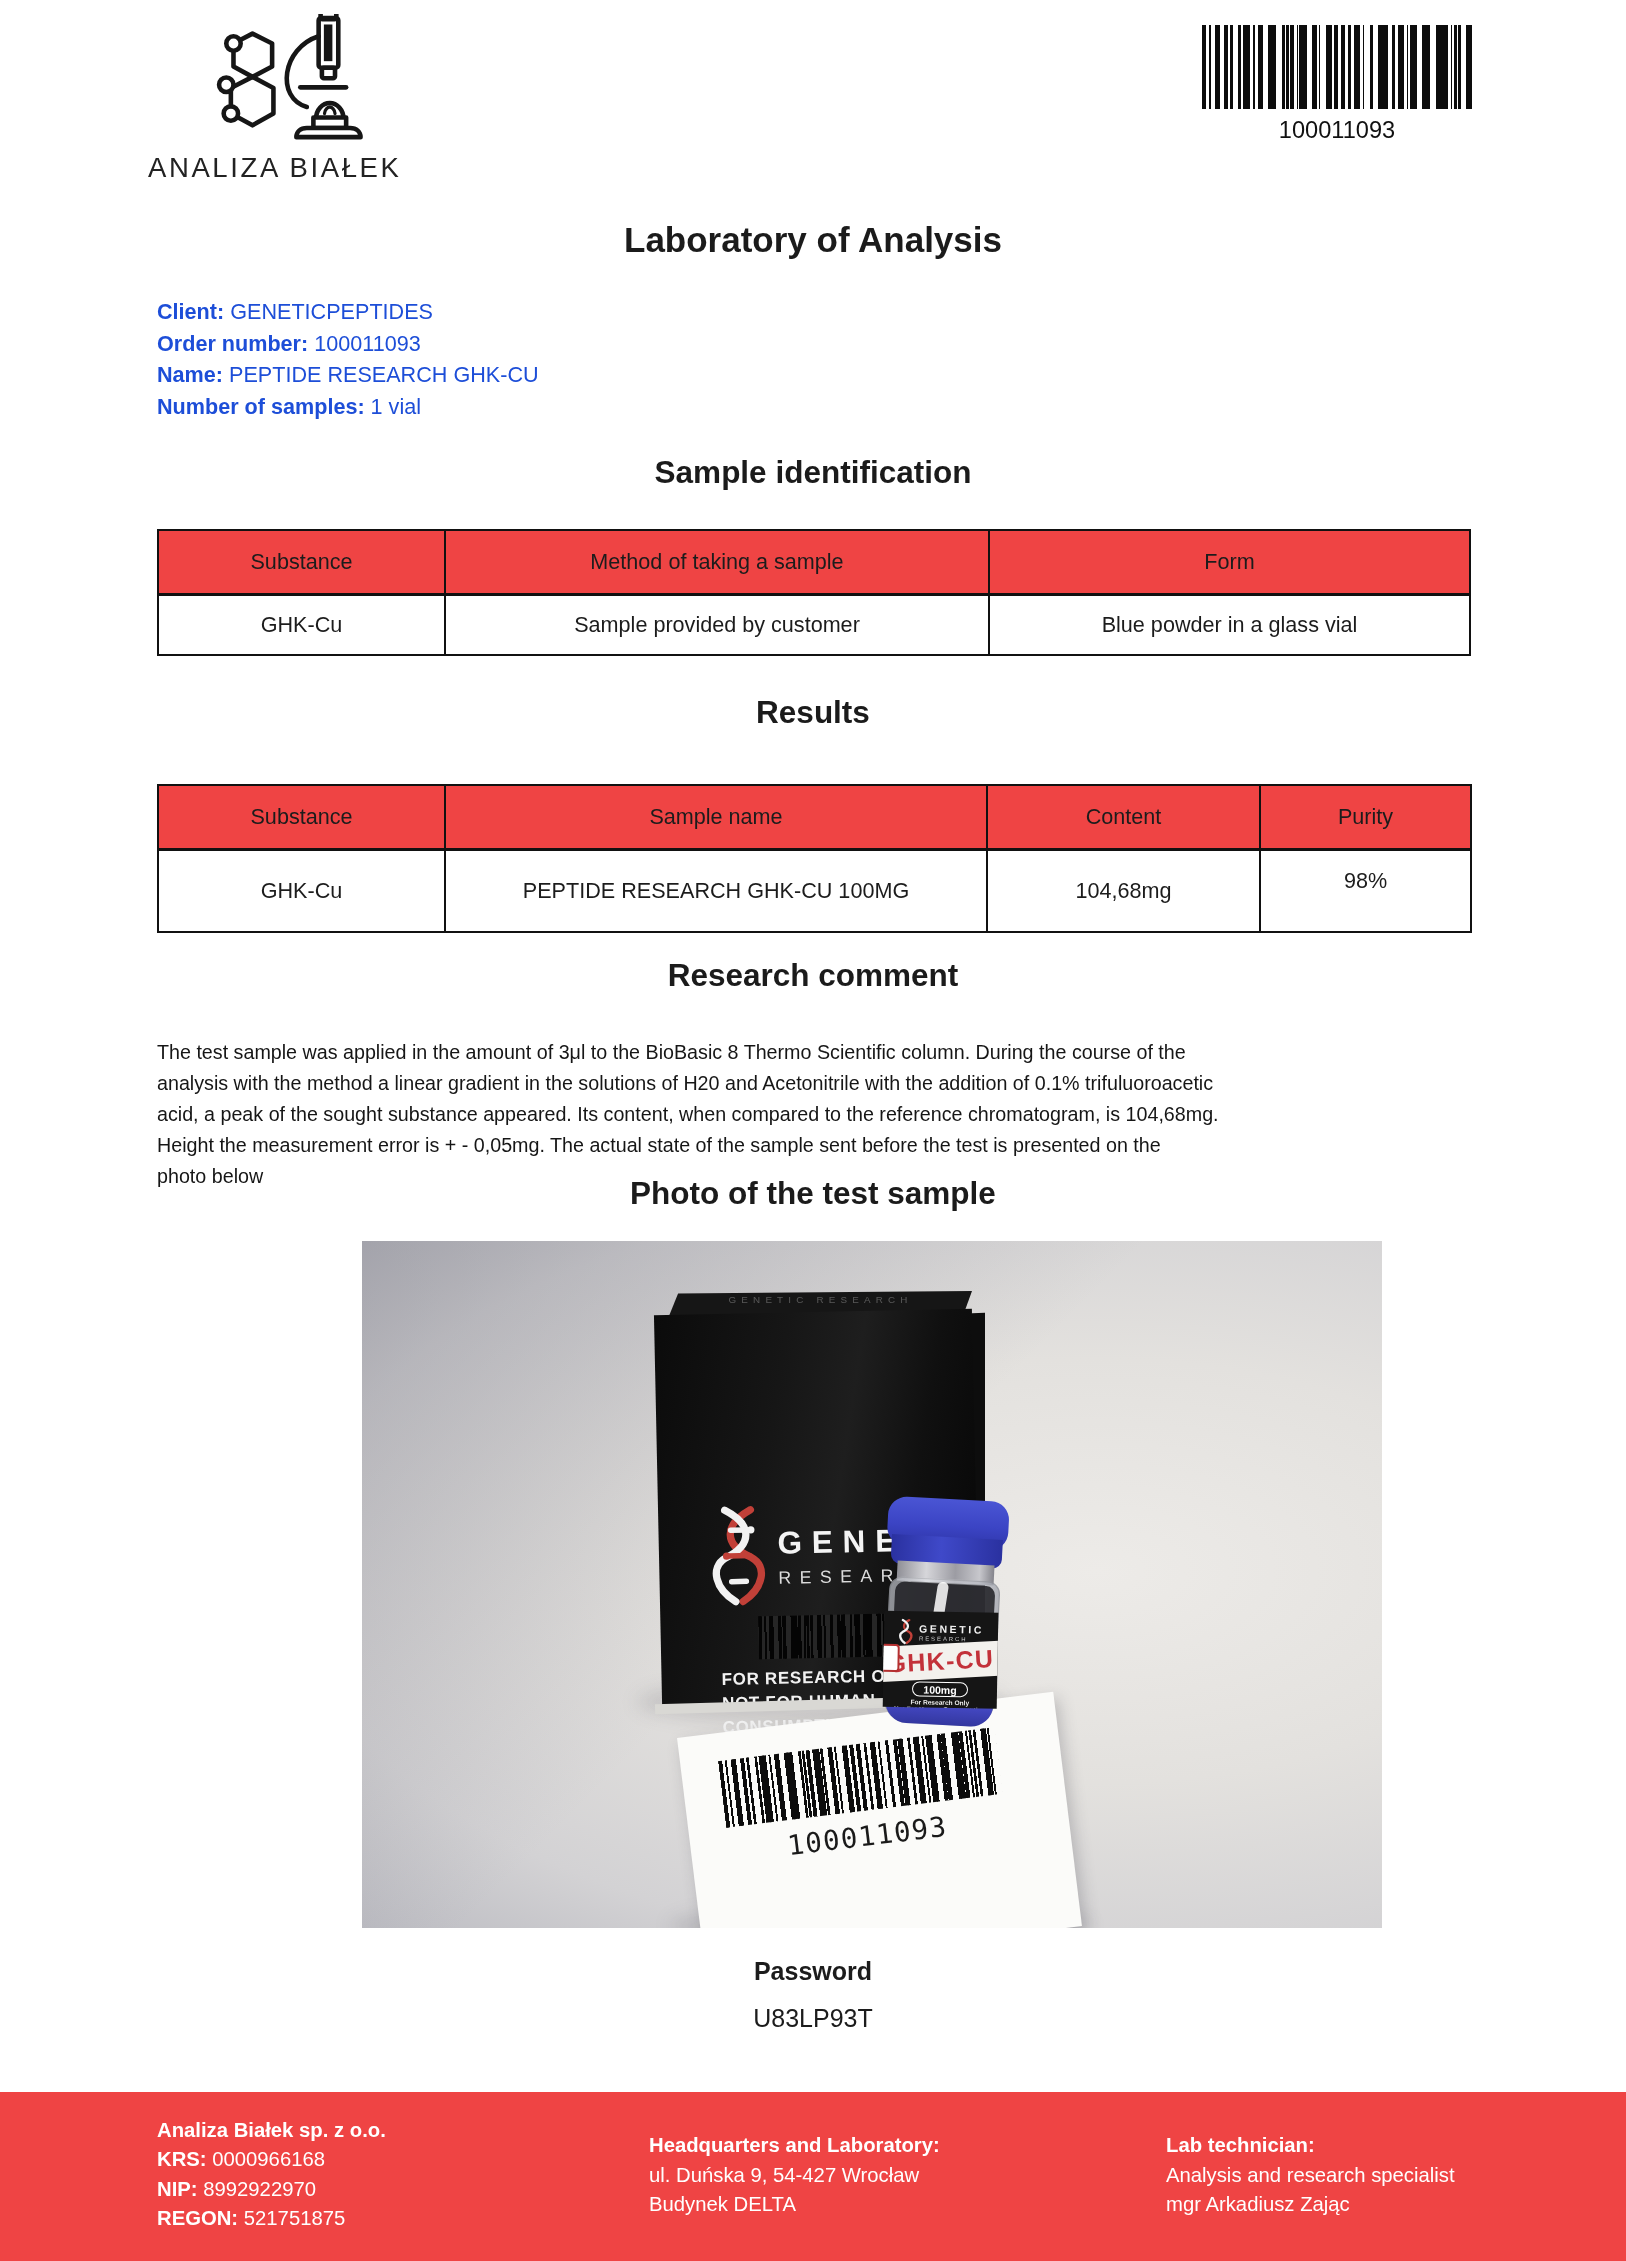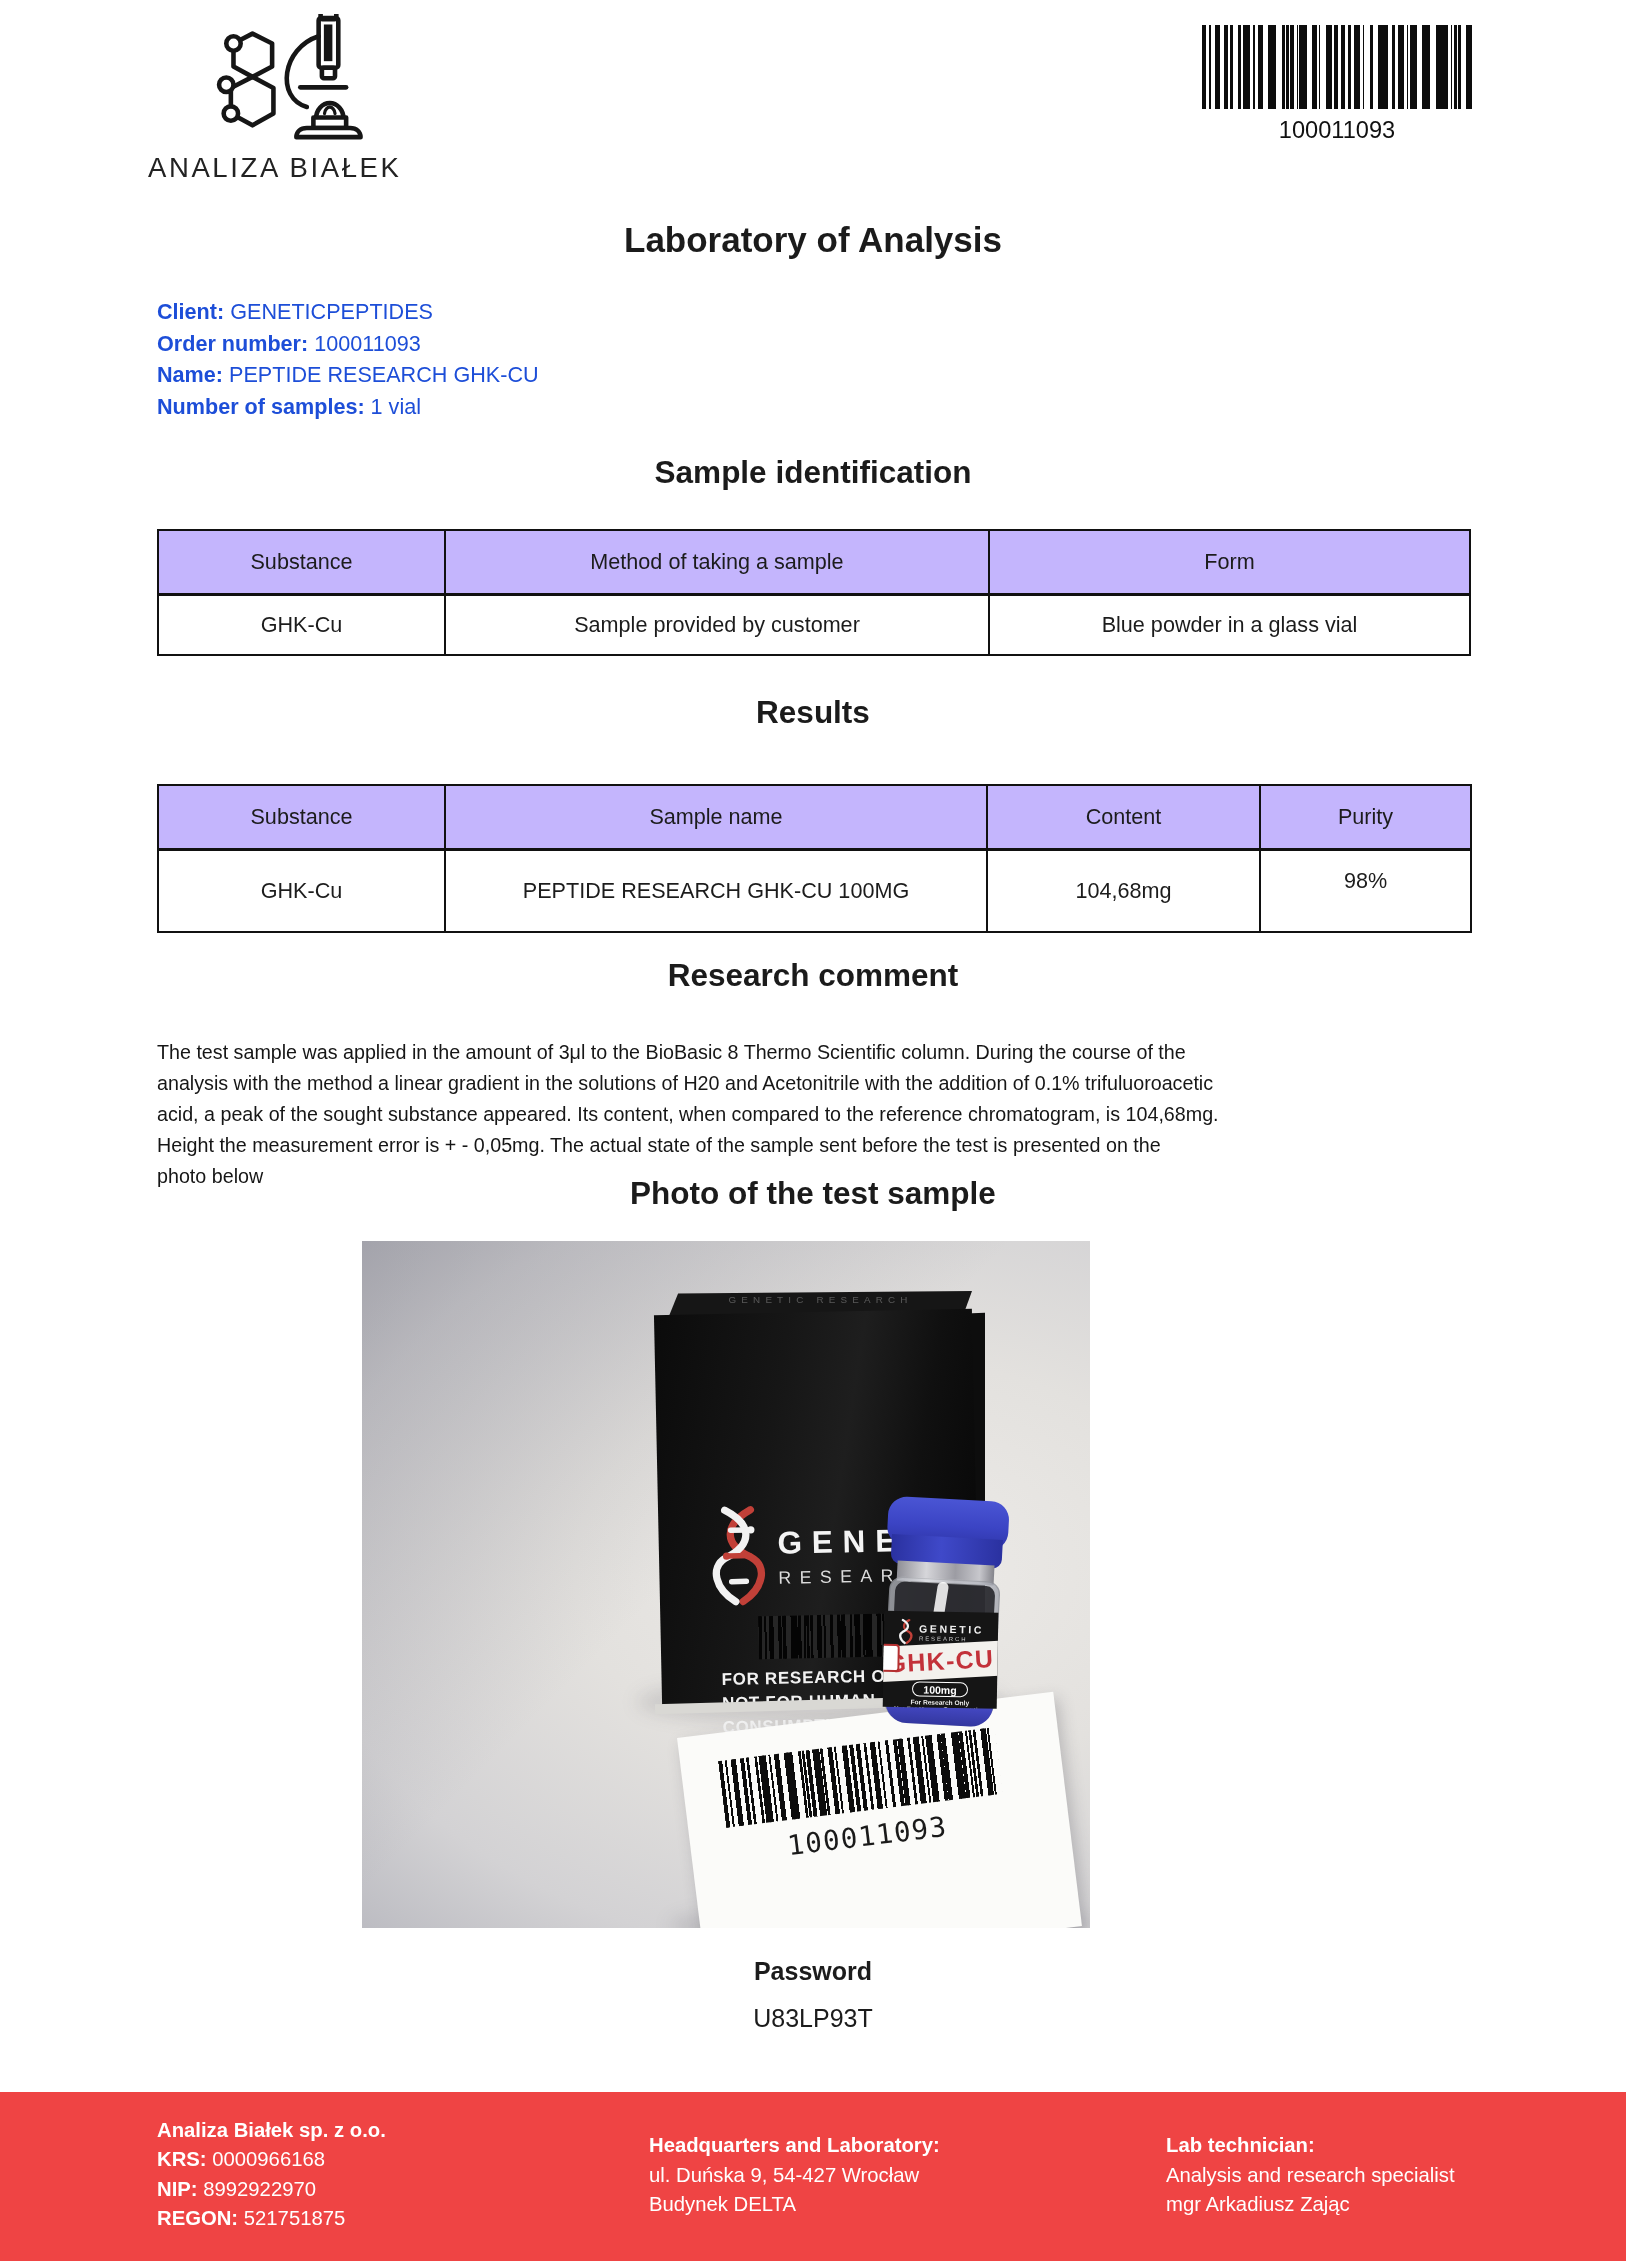--- a/index.html
+++ b/index.html
@@ -23,30 +23,30 @@
   .info-left{left:157px;top:296px;}
   .info-right{left:833px;top:296px;}
   .lbl{font-weight:bold;}
   .section-h{position:absolute;left:0;width:1626px;text-align:center;font-size:31.5px;font-weight:bold;color:#1b1b1b;}
 
   
   table.grid{position:absolute;left:157px;border-collapse:collapse;table-layout:fixed;width:1312px;
              font-size:21.6px;color:#1c1c1c;}
   table.grid td{border:2px solid #111;text-align:center;vertical-align:middle;padding:0 6.6px;}
   table.grid{border:2.6px solid #111;}
-  table.grid tr.head td{background:#c4b5fd;height:62px;border-bottom:3.9px solid #111;margin-left:48px;}
+  table.grid tr.head td{background:#ef4444;height:62px;border-bottom:3.9px solid #111;margin-left:48px;}
   table.grid tr.body td{background:#fff;height:58px;}
   #table-results tr.head td{height:62px;}
   #table-results tr.body td{height:63px;}
 
   
   .comment{position:absolute;left:157px;top:1037px;width:1331px;font-size:19.7px;line-height:31px;color:#161616;white-space:nowrap;}
 
   
-  .photo{position:absolute;left:362px;top:1241px;width:728px;height:687px;overflow:hidden;
+  .photo{position:absolute;left:362px;top:1241px;width:1020px;height:687px;overflow:hidden;
          background:
            linear-gradient(135deg,rgba(120,120,132,.40),rgba(120,120,132,0) 46%),
            radial-gradient(ellipse at 72% 48%,#edebe8 0%,#e3e1de 42%,#d3d2d4 78%,#bcbcc2 100%);}
   .ph-shadow{position:absolute;border-radius:50%;background:rgba(40,40,55,.14);filter:blur(9.2px);}
   
   .box-top{position:absolute;left:307px;top:50px;width:303px;height:25px;background:#161616;
            clip-path:polygon(0 100%,3% 10%,100% 0,97% 100%);overflow:hidden;}
   .box-top span{display:block;margin-top:2.6px;text-align:center;font-size:9.8px;letter-spacing:5.2px;color:rgba(255,255,255,.28);}
   .box-side{position:absolute;left:610px;top:72px;width:13px;height:387px;background:#0d0d0d;transform:skewY(-3deg);}
   .box-front{position:absolute;left:296px;top:71px;width:318px;height:390px;transform:rotate(-1.2deg);

